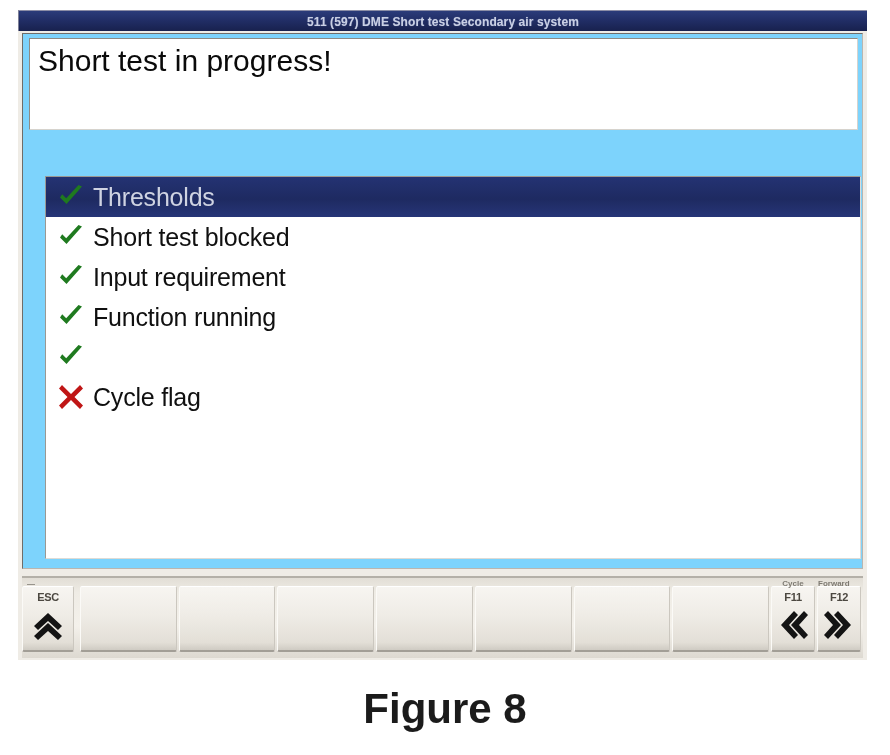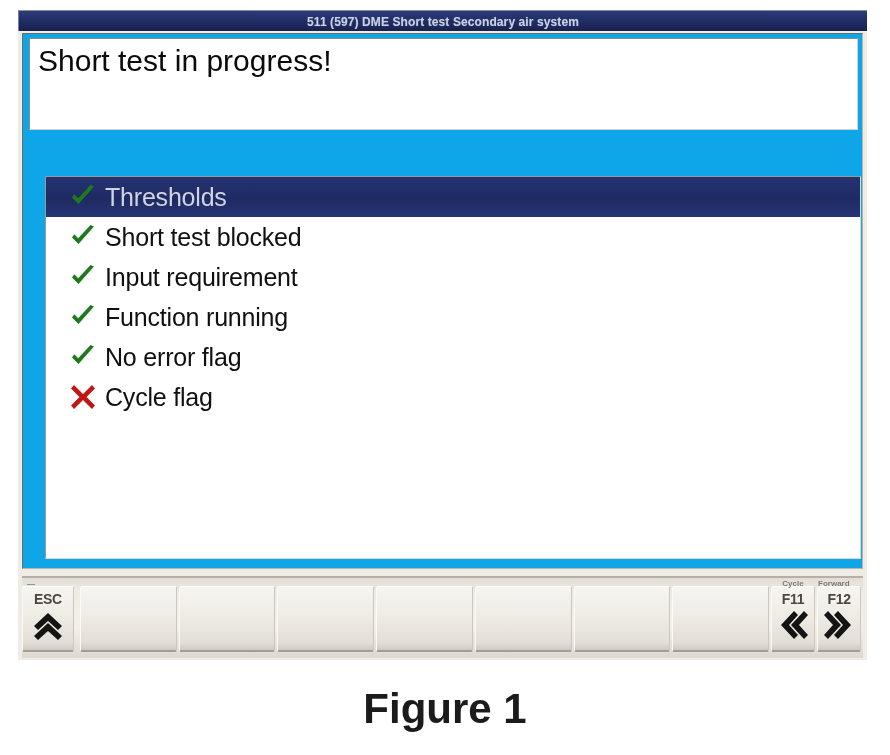--- a/index.html
+++ b/index.html
@@ -66,21 +66,21 @@
     box-sizing: border-box;
   }
 
   
   .window-frame {
     position: absolute;
     left: 4px;
     top: 2px;
     width: 841px;
     height: 536px;
-    background: #0ea5e9;
+    background: #7dd3fc;
     border: 1px solid #6f6d69;
     border-right-color: #b9b6b0;
     border-bottom-color: #b9b6b0;
     box-sizing: border-box;
   }
 
   
   .message-panel {
     position: absolute;
     left: 6px;
@@ -117,21 +117,21 @@
     border-bottom-color: #dedbd5;
     box-sizing: border-box;
     overflow: hidden;
   }
 
   .list-row {
     position: relative;
     height: 40px;
     display: flex;
     align-items: center;
-    padding-left: 15px;
+    padding-left: 3px;
     box-sizing: border-box;
   }
   .list-row.selected {
     background: linear-gradient(to bottom, #243373 0%, #1e2a61 55%, #263577 100%);
   }
 
   .status-icon {
     width: 44px;
     flex: 0 0 44px;
     text-align: center;
@@ -193,21 +193,21 @@
     justify-content: flex-end;
     padding-bottom: 3px;
   }
   .tbtn.blank { flex: 1 1 auto; }
   .tbtn.fn { flex: 0 0 44px; }
 
   .tbtn-key {
     position: absolute;
     left: 4px;
     top: 4px;
-    font-size: 14px;
+    font-size: 11px;
     font-weight: bold;
     color: #4c4841;
     letter-spacing: -0.3px;
     filter: blur(0.3px);
   }
   .tbtn.fn .tbtn-key {
     left: 0; right: 0;
     text-align: center;
   }
   .tbtn-glyph {
@@ -293,21 +293,20 @@
               </svg>
             </span>
             <span class="row-label">Function running</span>
           </div>
           <div class="list-row">
             <span class="status-icon">
               <svg width="28" height="26" viewBox="0 0 28 26" aria-hidden="true">
                 <path d="M3 13.5 L9.5 20 L25 2.5 L21.5 1 L9.2 14.3 L5.2 10.2 Z" fill="#1f7a1f"></path>
               </svg>
             </span>
-            <span class="row-label">No error flag</span>
           </div>
           <div class="list-row">
             <span class="status-icon">
               <svg width="26" height="26" viewBox="0 0 26 26" aria-hidden="true">
                 <path d="M4 1 L13 10 L22 1 L25 4.5 L16.5 13 L25 21.5 L22 25 L13 16 L4 25 L1 21.5 L9.5 13 L1 4.5 Z" fill="#c01616"></path>
               </svg>
             </span>
             <span class="row-label">Cycle flag</span>
           </div>
         </div>
@@ -353,13 +352,13 @@
                 <path d="M17 14 L31 27 L27 31 L17 22 L7 31 L3 27 Z" fill="#141414"></path>
               </svg>
             </span>
           </div>
         </div>
     </div>
 
   </div>
 </div>
 
-<div class="figure-caption">Figure 1</div>
+<div class="figure-caption">Figure 8</div>
 
 </body></html>

